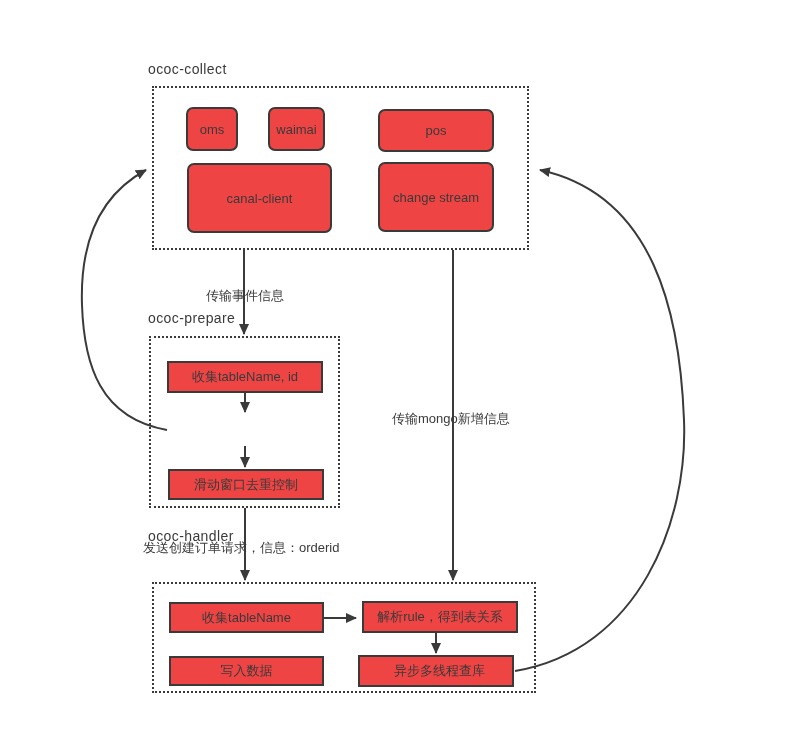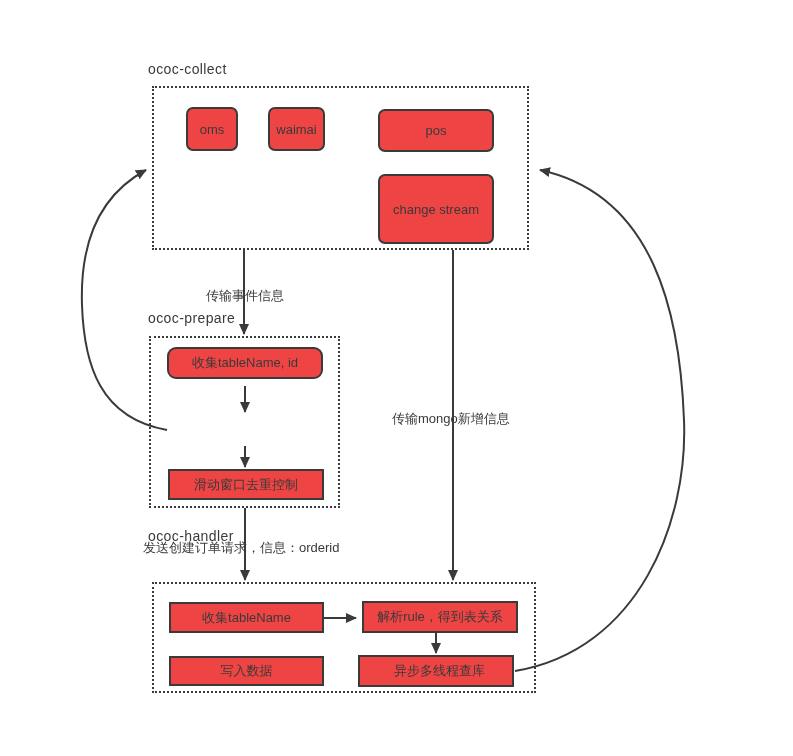--- a/index.html
+++ b/index.html
@@ -18,26 +18,26 @@
   .rounded{border-radius:7px;}
   .elabel{position:absolute;font-size:13px;color:#3a3a3a;white-space:nowrap;}
 
   
   .g-collect{left:152px;top:86px;width:377px;height:164px;}
   .lbl-collect{left:148px;top:61px;}
   .n-oms{left:186px;top:107px;width:52px;height:44px;}
   .n-waimai{left:268px;top:107px;width:57px;height:44px;}
   .n-pos{left:378px;top:109px;width:116px;height:43px;}
   .n-canal{left:187px;top:163px;width:145px;height:70px;}
-  .n-stream{left:378px;top:162px;width:116px;height:70px;margin-top:12px;}
+  .n-stream{left:378px;top:162px;width:116px;height:70px;}
 
   
   .g-prepare{left:149px;top:336px;width:191px;height:172px;}
   .lbl-prepare{left:148px;top:310px;}
-  .n-step1{left:167px;top:347px;width:156px;height:32px;border-radius:9px;}
+  .n-step1{left:167px;top:361px;width:156px;height:32px;}
   .n-step2{left:167px;top:414px;width:156px;height:32px;}
   .n-step3{left:168px;top:469px;width:156px;height:31px;}
 
   
   .g-handler{left:152px;top:582px;width:384px;height:111px;}
   .lbl-handler{left:148px;top:528px;}
   .n-h1{left:169px;top:602px;width:155px;height:31px;}
   .n-h2{left:362px;top:601px;width:156px;height:32px;}
   .n-h3{left:169px;top:656px;width:155px;height:30px;}
   .n-h4{left:358px;top:655px;width:156px;height:32px;padding-left:7px;}
@@ -69,20 +69,21 @@
       <path d="M167,430 C100,418 84,365 82,305 C80,245 98,196 146,170" marker-end="url(#ah)"></path>
       <path d="M515,671 C640,650 688,520 684,420 C680,315 655,195 540,170" marker-end="url(#ah)"></path>
     </g>
   </svg>
 
   <span class="glabel lbl-collect">ococ-collect</span>
   <div class="group g-collect"></div>
   <div class="node rounded n-oms">oms</div>
   <div class="node rounded n-waimai">waimai</div>
   <div class="node rounded n-pos">pos</div>
+  <div class="node rounded n-canal">canal-client</div>
   <div class="node rounded n-stream">change stream</div>
 
   <span class="glabel lbl-prepare">ococ-prepare</span>
   <div class="group g-prepare"></div>
   <div class="node n-step1">收集tableName, id</div>
   <div class="node n-step3">滑动窗口去重控制</div>
 
   <span class="glabel lbl-handler">ococ-handler</span>
   <div class="group g-handler"></div>
   <div class="node n-h1">收集tableName</div>

